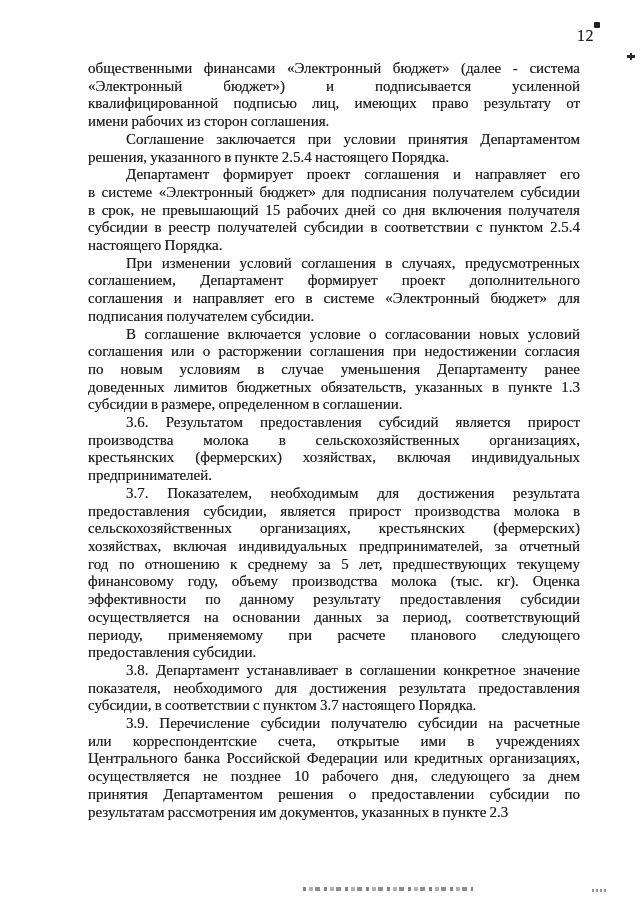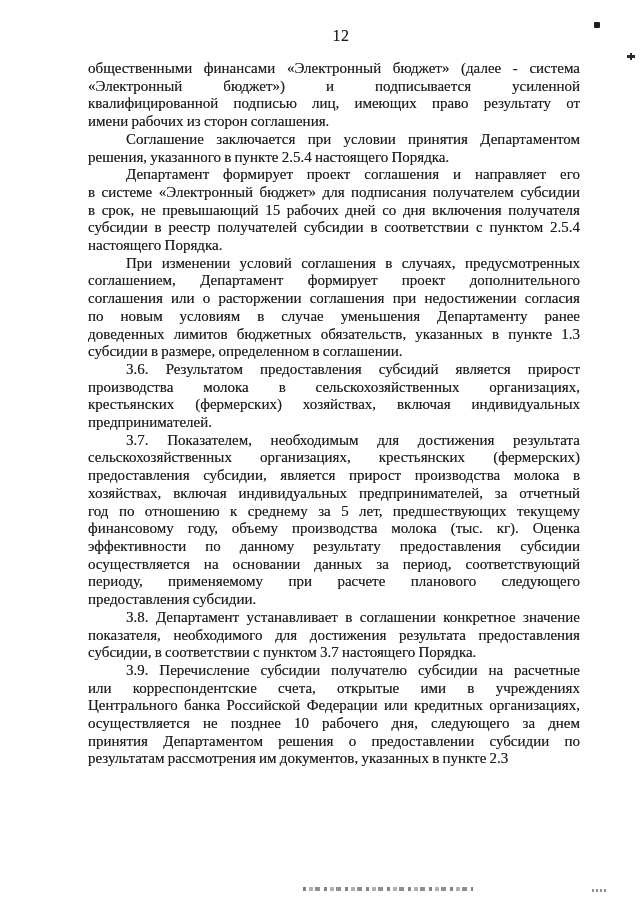--- a/index.html
+++ b/index.html
@@ -13,21 +13,21 @@
     font-family: "Liberation Serif", "DejaVu Serif", serif;
   }
   .sheet {
     position: absolute; inset: 0;
     background: #ffffff;
     color: #1d1d1d;
   }
   .page-number {
     position: absolute;
     top: 27px; left: 88px; width: 506px;
-    text-align: center;
+    text-align: right;
     font-size: 16px;
     letter-spacing: 0.5px;
     color: #1d1d1d;
     text-shadow: 0 0 0.4px rgba(0,0,0,0.5);
   }
   .doc-body {
     position: absolute;
     left: 88px; top: 60px; width: 492px;
     font-size: 15px;
     line-height: 17.7px;
@@ -97,37 +97,40 @@
       <p class="para">
         <span class="line indent">Департамент формирует проект соглашения и направляет его</span>
         <span class="line">в системе «Электронный бюджет» для подписания получателем субсидии</span>
         <span class="line">в срок, не превышающий 15 рабочих дней со дня включения получателя</span>
         <span class="line">субсидии в реестр получателей субсидии в соответствии с пунктом 2.5.4</span>
         <span class="line last">настоящего Порядка.</span>
       </p>
       <p class="para">
         <span class="line indent">При изменении условий соглашения в случаях, предусмотренных</span>
         <span class="line">соглашением, Департамент формирует проект дополнительного</span>
+        <span class="line">соглашения и направляет его в системе «Электронный бюджет» для</span>
+        <span class="line last">подписания получателем субсидии.</span>
       </p>
       <p class="para">
+        <span class="line indent">В соглашение включается условие о согласовании новых условий</span>
         <span class="line">соглашения или о расторжении соглашения при недостижении согласия</span>
         <span class="line">по новым условиям в случае уменьшения Департаменту ранее</span>
         <span class="line">доведенных лимитов бюджетных обязательств, указанных в пункте 1.3</span>
         <span class="line last">субсидии в размере, определенном в соглашении.</span>
       </p>
       <p class="para">
         <span class="line indent">3.6. Результатом предоставления субсидий является прирост</span>
         <span class="line">производства молока в сельскохозяйственных организациях,</span>
         <span class="line">крестьянских (фермерских) хозяйствах, включая индивидуальных</span>
         <span class="line last">предпринимателей.</span>
       </p>
       <p class="para">
         <span class="line indent">3.7. Показателем, необходимым для достижения результата</span>
+        <span class="line">предоставления субсидии, является прирост производства молока в</span>
         <span class="line">сельскохозяйственных организациях, крестьянских (фермерских)</span>
-        <span class="line">предоставления субсидии, является прирост производства молока в</span>
         <span class="line">хозяйствах, включая индивидуальных предпринимателей, за отчетный</span>
         <span class="line">год по отношению к среднему за 5 лет, предшествующих текущему</span>
         <span class="line">финансовому году, объему производства молока (тыс. кг). Оценка</span>
         <span class="line">эффективности по данному результату предоставления субсидии</span>
         <span class="line">осуществляется на основании данных за период, соответствующий</span>
         <span class="line">периоду, применяемому при расчете планового следующего</span>
         <span class="line last">предоставления субсидии.</span>
       </p>
       <p class="para">
         <span class="line indent">3.8. Департамент устанавливает в соглашении конкретное значение</span>

